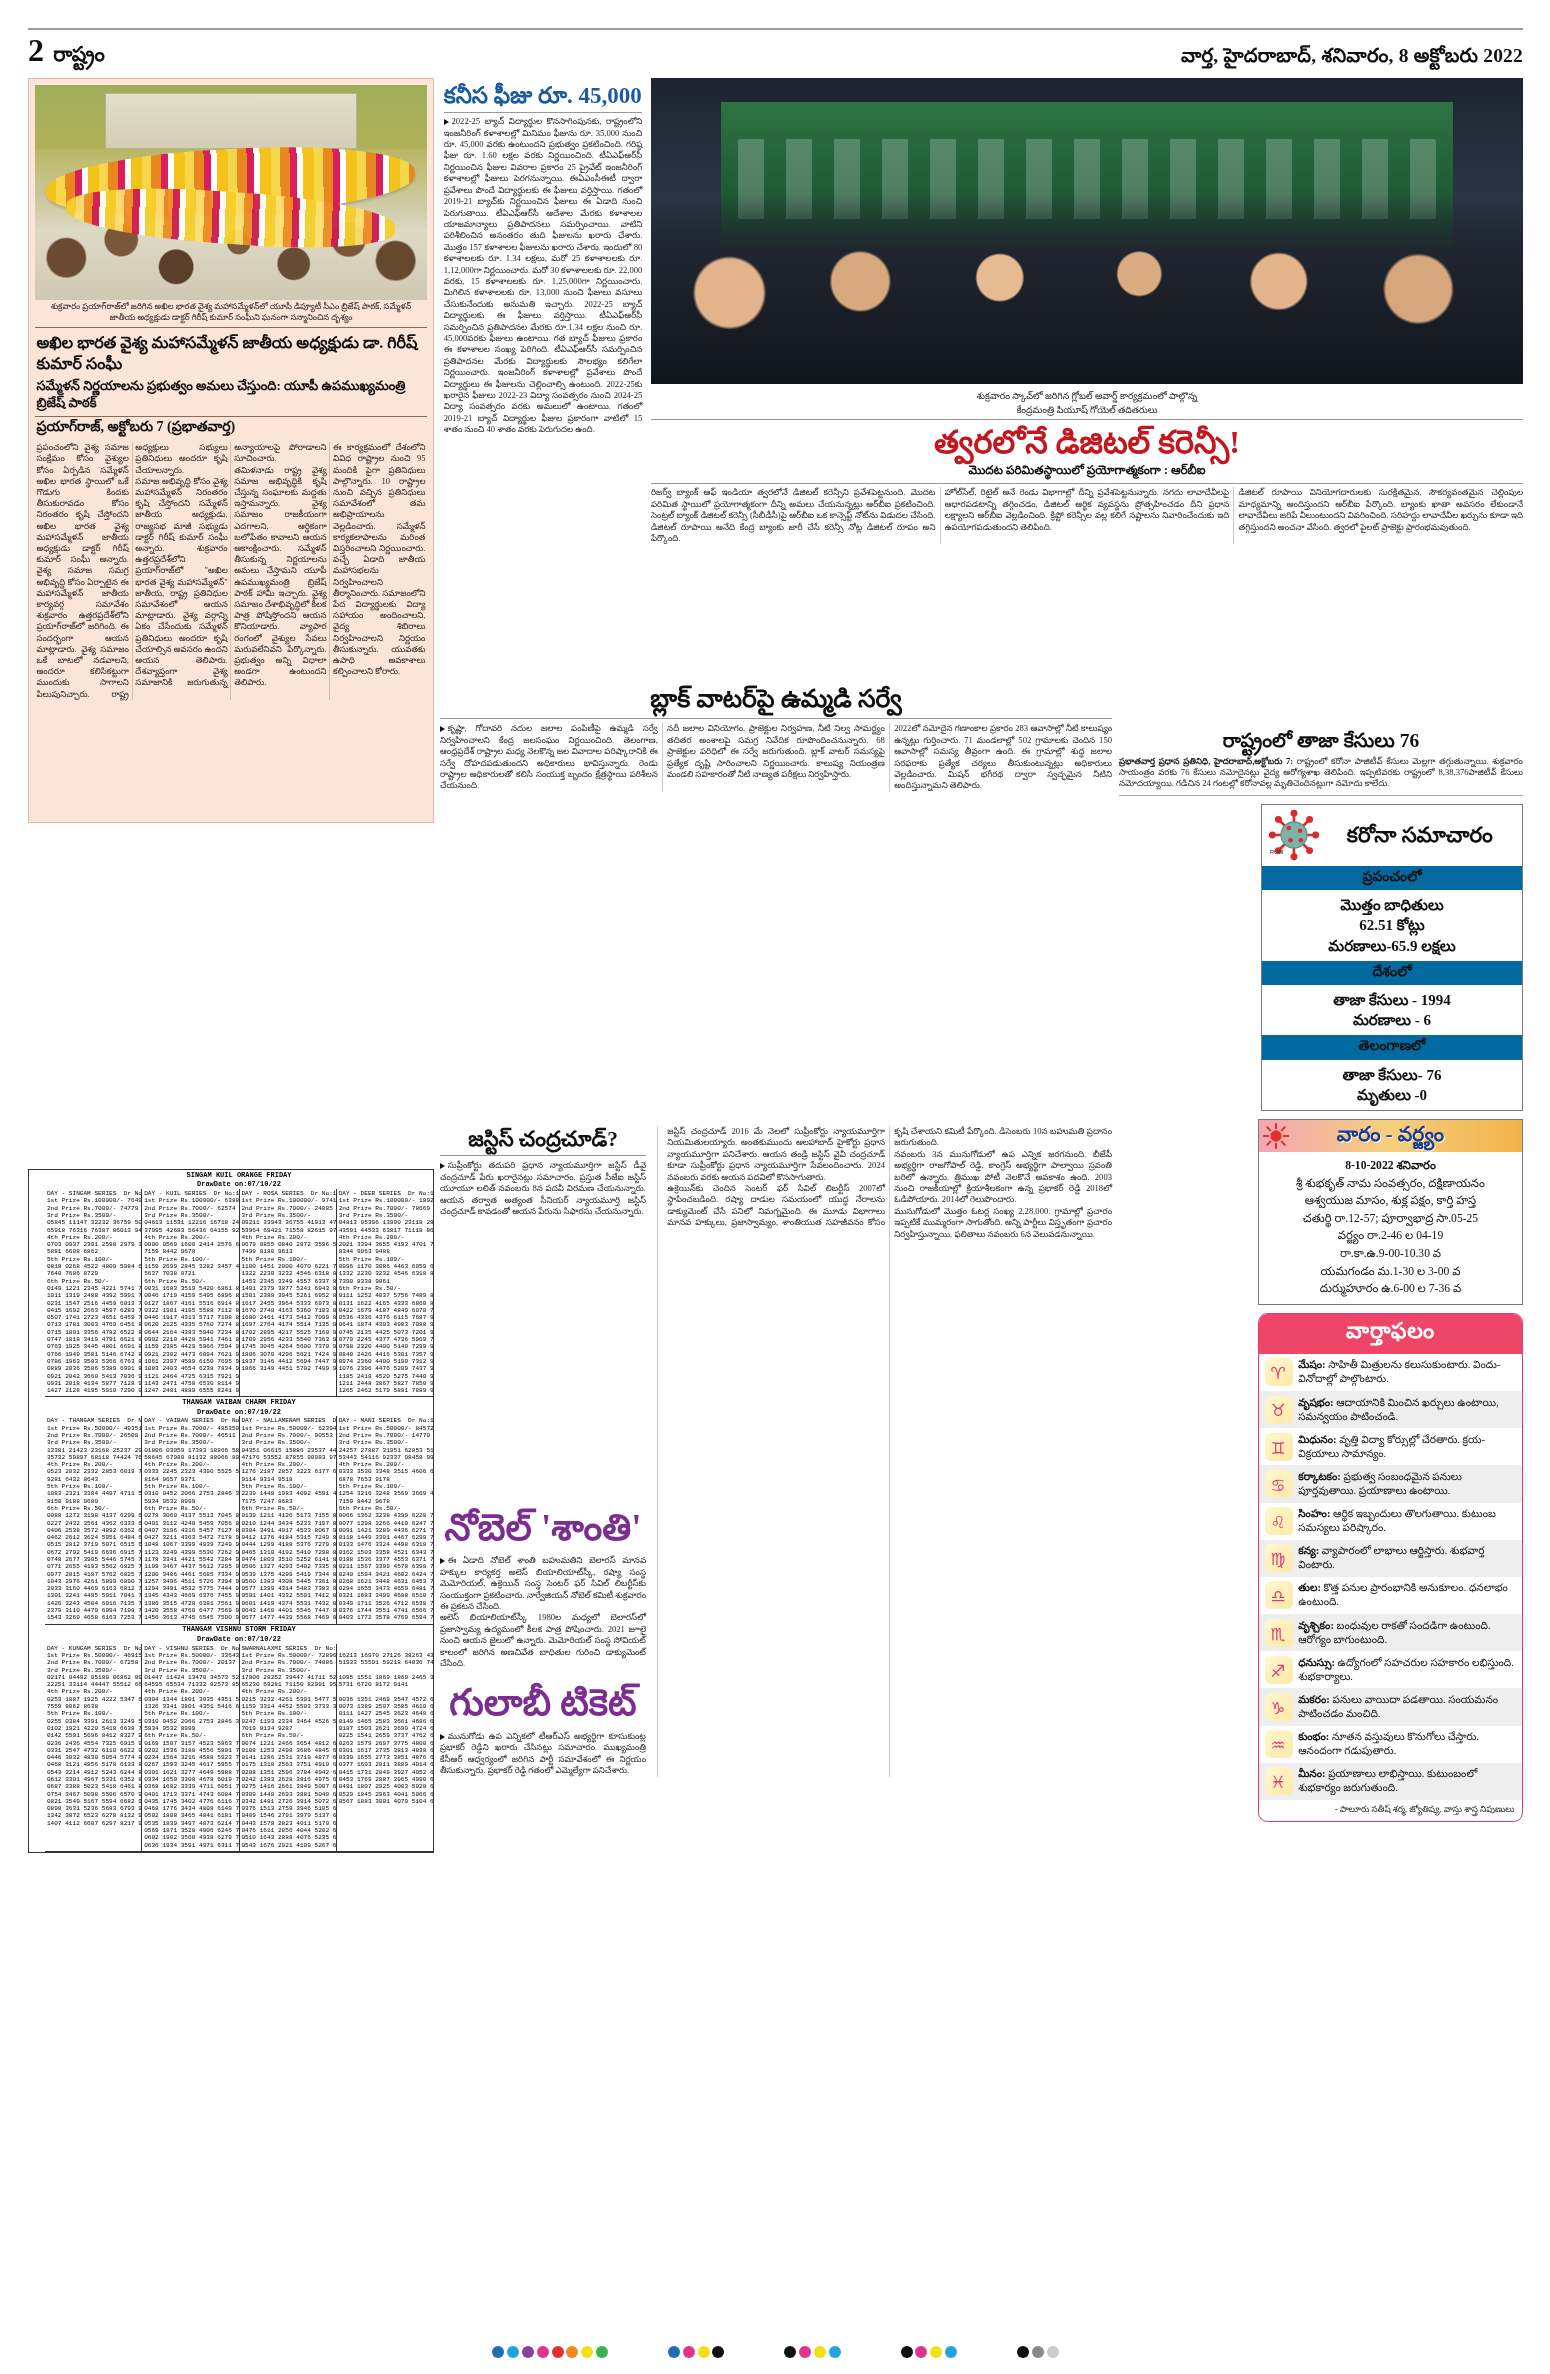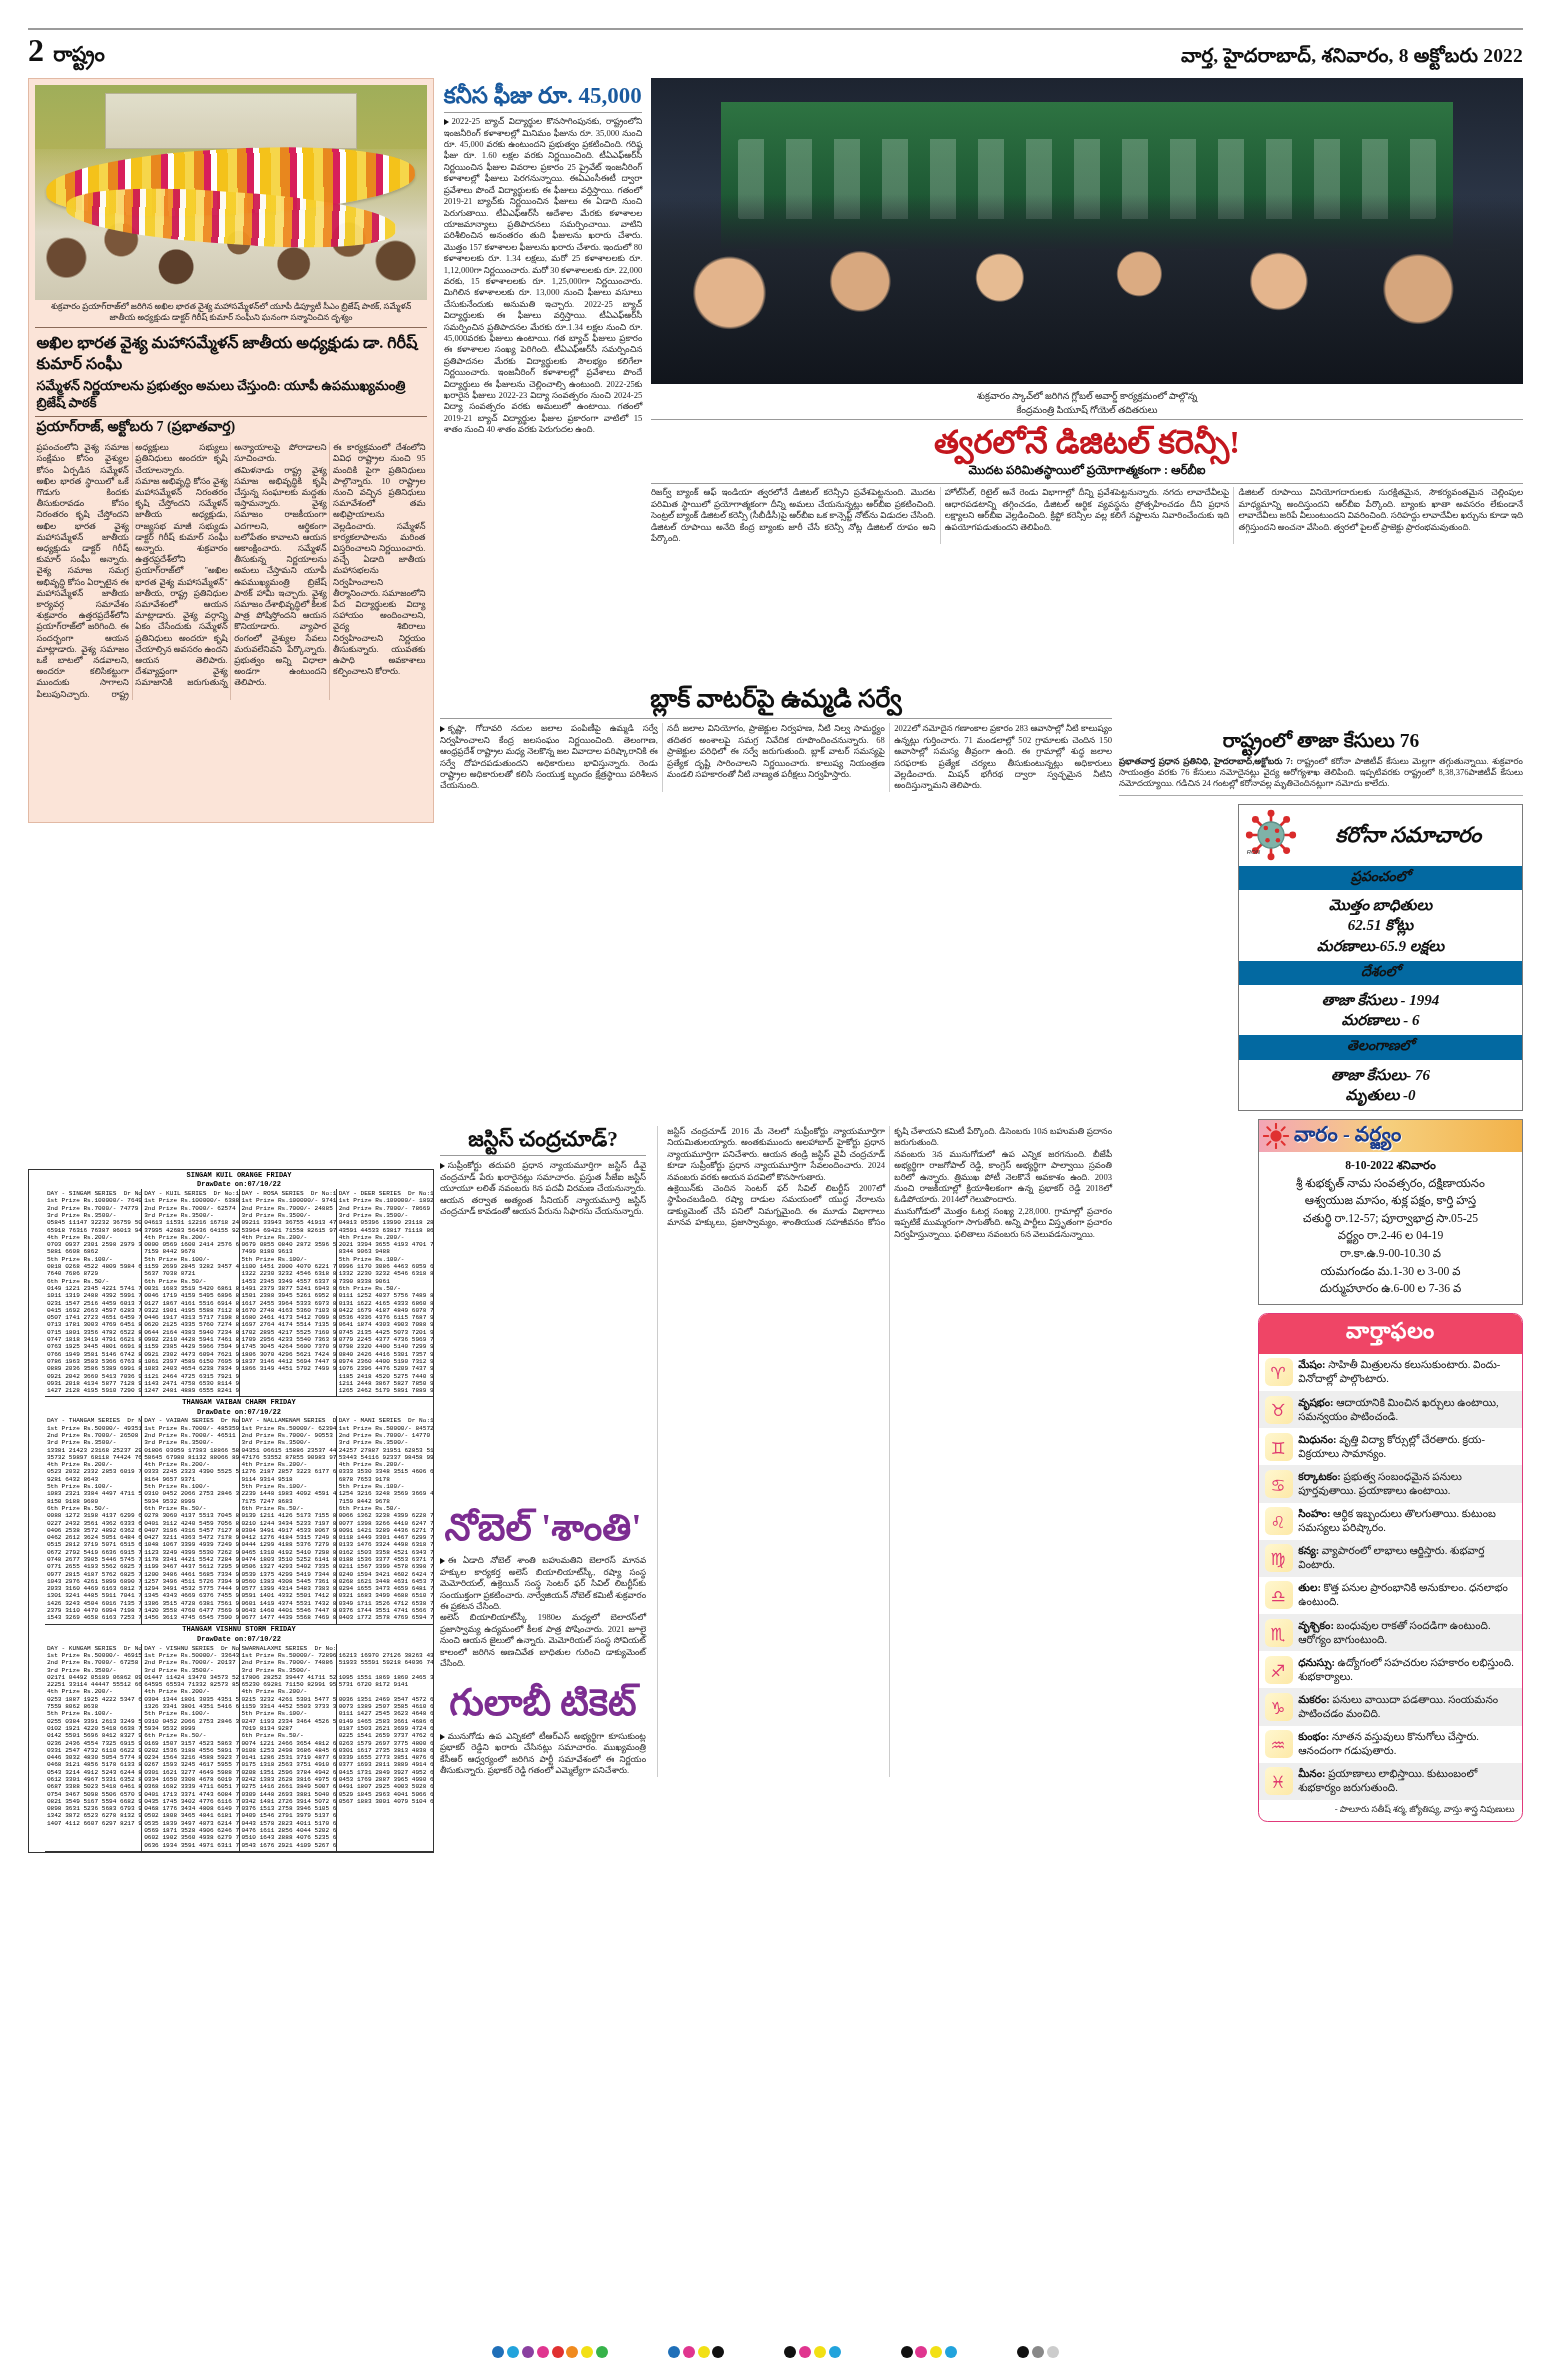--- a/index.html
+++ b/index.html
@@ -123,33 +123,33 @@
     border-bottom:0.9px solid #999; padding-bottom:2.8px; }
   .bw-body { column-count:3; column-gap:9.3px; column-rule:0.9px solid #ccc;
     font-size:8.6px; line-height:11.4px; text-align:justify; padding-top:4.6px; color:#1b1b1b; }
 
   
   .rcol { position:absolute; left:1091px; top:605px; width:404px; }
   .rcol-head { font-size:19.5px; font-weight:bold; text-align:center; color:#111; line-height:24px;margin-top:46px; }
   .rcol-body { font-size:8.6px; line-height:11.3px; text-align:justify; color:#1b1b1b; padding-top:2.8px;
     border-bottom:0.9px solid #aaa; padding-bottom:5.6px; }
 
-  .corona-box { margin-top:7.4px; border:0.9px solid #7a7a7a; width:285px; margin-left:auto;font-style:italic; }
+  .corona-box { margin-top:7.4px; border:0.9px solid #7a7a7a; width:262px; margin-left:auto; }
   .cb-top { display:flex; align-items:center; gap:3.7px; padding:4.6px 5.6px; background:#fff; }
   .cb-virus { width:52px; height:52px; flex:0 0 52px; position:relative; }
   .cb-title { font-size:21.3px; font-weight:bold; color:#111; line-height:23px; text-align:center; flex:1; }
   .cb-band { background:#0369a1; text-align:center; font-size:14px; font-weight:bold; padding:2.8px 0; color:#111; }
   .cb-rows { text-align:center; font-size:15px; font-weight:bold; padding:4.6px 0; line-height:20.4px; color:#111;}
 
   .astro-box { margin-top:8.3px; border:0.9px solid #7a7a7a; width:265px; margin-left:auto; }
   .ab-title { height:32px; position:relative; overflow:hidden;
     background:linear-gradient(90deg,#f3a5b6 0%,#f6cf7e 48%,#f2b24a 100%); }
   .ab-sun { position:absolute; left:3.7px; top:2.8px; width:26px; height:26px; }
-  .ab-title span { position:absolute; left:0; right:0; top:2.8px; text-align:left;
-    font-size:20.4px; font-weight:bold; color:#1b3c8c; text-shadow:0.9px 0.9px 0 #fff;padding-left:35px; }
+  .ab-title span { position:absolute; left:0; right:0; top:2.8px; text-align:center;
+    font-size:20.4px; font-weight:bold; color:#1b3c8c; text-shadow:0.9px 0.9px 0 #fff; }
   .ab-lines { text-align:center; font-size:11.6px; line-height:17.6px; padding:4.6px 3.7px 6.5px; color:#111; }
 
   .varta-box { margin-top:8.3px; border:1.9px solid #e0397a; border-radius:9.3px; width:265px; margin-left:auto;
     overflow:hidden; background:#fff; }
   .vb-title { background:#ef4566; color:#fff; font-size:22px; font-weight:bold; text-align:center;
     padding:3.7px 0 4.6px; border-radius:7.4px 7.4px 0 0; letter-spacing:0.9px; }
   .vb-row { display:flex; gap:5.6px; padding:4.6px 5.6px; align-items:flex-start; font-size:10.5px; line-height:14px; color:#111; }
   .vb-row:nth-child(even) { background:#eeeeee; }
   .vb-ico { flex:0 0 28px; width:28px; height:28px; border-radius:5.6px;
     background:linear-gradient(135deg,#fff7cf,#fde9a8); position:relative; }

